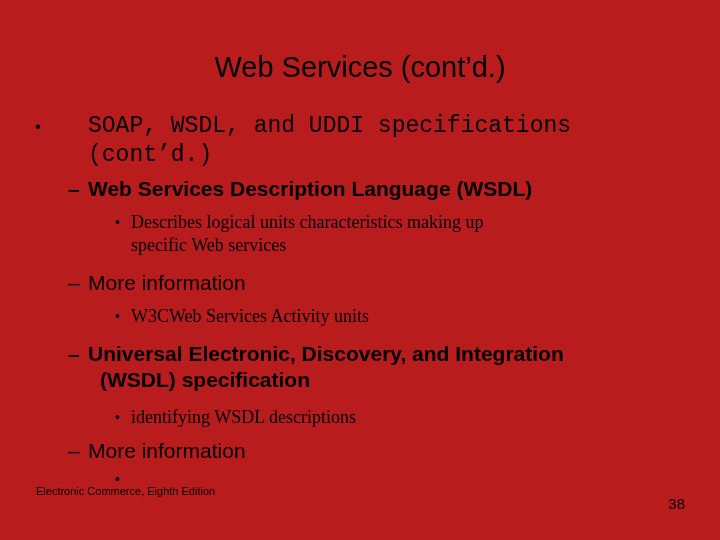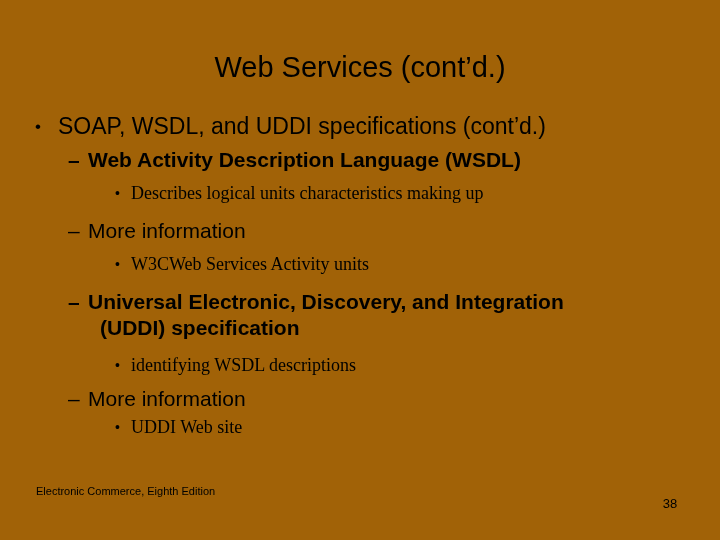--- a/index.html
+++ b/index.html
@@ -13,21 +13,21 @@
     overflow: hidden;
     font-family: "Liberation Sans", sans-serif;
     color: #000000;
     position: relative;
   }
 
   .slide {
     position: relative;
     width: 720px;
     height: 540px;
-    background: #a16207;
+    background: #b91c1c;
   }
 
   
   .slide-title {
     position: absolute;
     left: 0;
     top: 50px;
     width: 720px;
     text-align: center;
     font-size: 29px;
@@ -63,21 +63,21 @@
   }
 
   
   .lvl1 {
     font-size: 23px;
     line-height: 29px;
     font-weight: normal;
     margin-bottom: 6px;
   }
   .lvl1 .marker { left: 35px; font-size: 17px; line-height: 29px; }
-  .lvl1 .txt { margin-left: 58px; }
+  .lvl1 .txt { margin-left: 88px; font-family: Liberation Mono, monospace; }
 
   
   .lvl2 {
     font-size: 21px;
     line-height: 26px;
     font-weight: bold;
     margin-bottom: 4px;
   }
   .lvl2 .marker { left: 68px; font-size: 21px; line-height: 26px; }
   .lvl2 .txt { margin-left: 88px; text-indent: 0; }
@@ -109,51 +109,52 @@
     font-size: 11px;
     line-height: 14px;
     font-weight: normal;
     white-space: nowrap;
   }
   .footer-right {
     position: absolute;
     left: 655px;
     top: 497px;
     width: 30px;
-    font-size: 13px;
+    font-size: 15px;
     line-height: 14px;
-    text-align: center;
+    text-align: right;
     white-space: nowrap;
   }
 </style>
 </head>
 <body>
 
 <div class="slide">
 
   <div class="slide-title">Web Services (cont’d.)</div>
 
   <div class="body">
 
     <div class="line lvl1">
       <span class="marker">•</span>
       <span class="txt">SOAP, WSDL, and UDDI specifications (cont’d.)</span>
     </div>
 
     <div class="line lvl2">
       <span class="marker">–</span>
-      <span class="txt">Web Activity Description Language (WSDL)</span>
+      <span class="txt">Web Services Description Language (WSDL)</span>
     </div>
 
     <div class="gap-sm"></div>
 
     <div class="line lvl3">
       <span class="marker">•</span>
       <span class="txt">
         <span>Describes logical units characteristics making up</span>
+        <span class="wrap2">specific Web services</span>
       </span>
     </div>
 
     <div class="gap-md"></div>
 
     <div class="line lvl2 plain">
       <span class="marker">–</span>
       <span class="txt">More information</span>
     </div>
 
@@ -163,21 +164,21 @@
       <span class="marker">•</span>
       <span class="txt">W3CWeb Services Activity units</span>
     </div>
 
     <div class="gap-md"></div>
 
     <div class="line lvl2">
       <span class="marker">–</span>
       <span class="txt">
         <span>Universal Electronic, Discovery, and Integration</span>
-        <span class="wrap2">(UDDI) specification</span>
+        <span class="wrap2">(WSDL) specification</span>
       </span>
     </div>
 
     <div class="gap-md"></div>
 
     <div class="line lvl3">
       <span class="marker">•</span>
       <span class="txt">
         <span class="wrap2">identifying WSDL descriptions</span>
       </span>
@@ -185,21 +186,20 @@
 
     <div class="gap-sm"></div>
 
     <div class="line lvl2 plain">
       <span class="marker">–</span>
       <span class="txt">More information</span>
     </div>
 
     <div class="line lvl3">
       <span class="marker">•</span>
-      <span class="txt">UDDI Web site</span>
     </div>
 
   </div>
 
   <div class="footer-left">Electronic Commerce, Eighth Edition</div>
 
   <div class="footer-right">38</div>
 
 </div>
 

